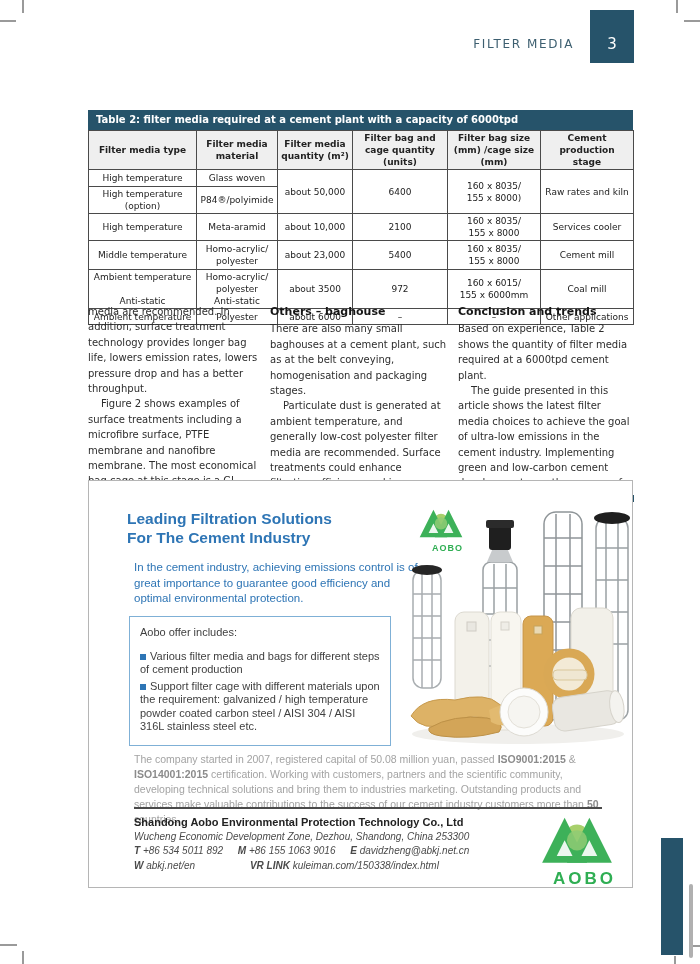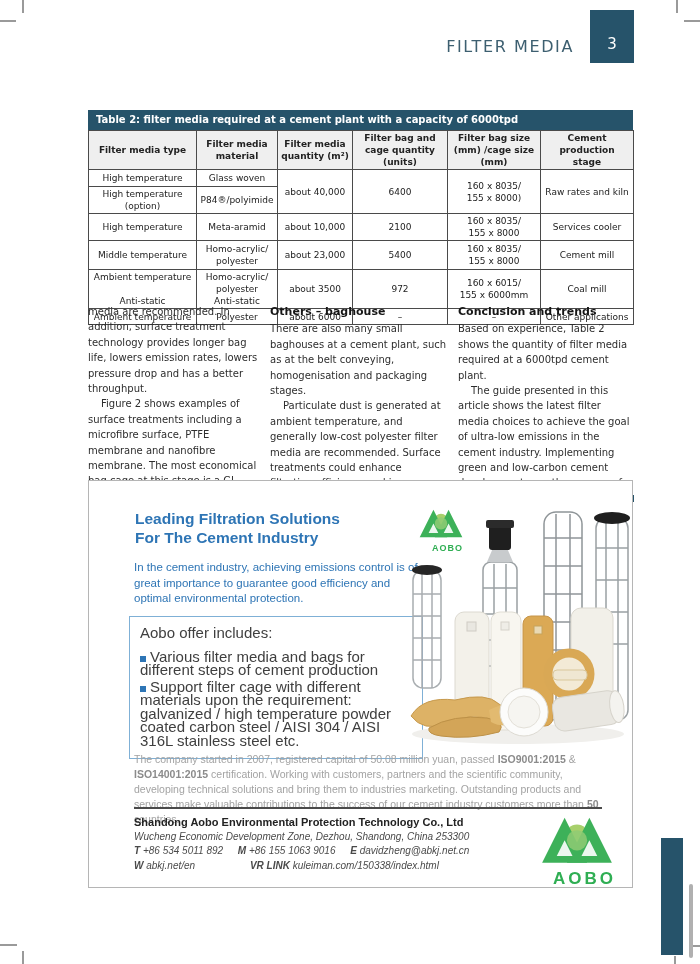--- a/index.html
+++ b/index.html
@@ -5,21 +5,21 @@
   * { margin:0; padding:0; box-sizing:border-box; }
   html,body { background:#ffffff; }
   .page {
     position:relative; width:700px; height:964px; background:#fff;
     font-family:"Liberation Sans", sans-serif; overflow:hidden; color:#222;
   }
   
   .crop { position:absolute; background:#9a9a9a; }
   
   .section-label {
-    position:absolute; top:37px; right:126px; font-size:16px; letter-spacing:1.6px;
+    position:absolute; top:37px; right:126px; font-size:12px; letter-spacing:1.6px;
     color:#3d5f70; font-family:"DejaVu Sans", sans-serif;
   }
   .page-num-box {
     position:absolute; left:590px; top:10px; width:44px; height:53px; background:#26536a;
     color:#fff; display:flex; align-items:center; justify-content:center;
     font-size:15px; padding-top:14px; font-family:"DejaVu Sans", sans-serif;
   }
   
   .tbl-wrap { position:absolute; left:88px; top:90px; width:545px;margin-top:20px; }
   .tbl-title {
@@ -34,26 +34,26 @@
   
   .col { position:absolute; top:304px; font-size:10px; line-height:15.4px; color:#2d2d2d;
     font-family:"DejaVu Sans", sans-serif; }
   .col h3 { font-size:11px; font-weight:bold; color:#161616; margin-bottom:2px; }
   .col p { margin:0; }
   .col p.indent { text-indent:13px; }
   .end-mark { display:inline-block; width:7px; height:7px; background:#26536a; margin-left:3px; }
   
   .ad-box { position:absolute; left:88px; top:480px; width:545px; height:408px;
     border:1px solid #b5b5b5; background:#fff; }
-  .ad-headline { position:absolute; left:46px; top:28px; color:#2e75b5; font-weight:bold;
+  .ad-headline { position:absolute; left:38px; top:28px; color:#2e75b5; font-weight:bold;
     font-size:15.5px; line-height:19px; white-space:pre-line; }
   .ad-intro { position:absolute; left:45px; top:79px; width:292px; color:#2e75b5;
     font-size:11.5px; line-height:15.5px; }
-  .offer-box { position:absolute; left:40px; top:135px; width:294px; border:1px solid #7fb0d6;
-    padding:9px 10px 8px; color:#3f3f3f; font-size:15px; line-height:13.5px; }
+  .offer-box { position:absolute; left:40px; top:135px; width:262px; border:1px solid #7fb0d6;
+    padding:9px 10px 8px; color:#3f3f3f; font-size:11px; line-height:13.5px; }
   .offer-title { margin-bottom:10px; }
   .offer-item { margin-bottom:3px; }
   .sq { display:inline-block; width:6px; height:6px; background:#2e75b5; margin-right:4px; }
   .logo { text-align:right; }
   .logo .logo-word { color:#2fae53; font-weight:bold; letter-spacing:1px; }
   .logo-small { position:absolute; left:328px; top:24px; width:46px; }
   .logo-small .logo-word { font-size:9px; }
   .logo-large { position:absolute; left:443px; top:330px; width:84px; }
   .logo-large .logo-word { font-size:17px; letter-spacing:3px; }
   .photo { position:absolute; left:314px; top:23px; width:230px; height:244px; }
@@ -110,21 +110,21 @@
           <th>Filter media type</th>
           <th>Filter media material</th>
           <th>Filter media quantity (m²)</th>
           <th>Filter bag and cage quantity (units)</th>
           <th>Filter bag size (mm) /cage size (mm)</th>
           <th>Cement production stage</th>
         </tr>
         <tr style="height:17px">
           <td>High temperature</td>
           <td>Glass woven</td>
-          <td rowspan="2">about 40,000</td>
+          <td rowspan="2">about 50,000</td>
           <td rowspan="2">6400</td>
           <td rowspan="2">160 x 8035/
 155 x 8000)</td>
           <td rowspan="2">Raw rates and kiln</td>
         </tr>
         <tr style="height:18px">
           <td>High temperature (option)</td>
           <td>P84®/polyimide</td>
         </tr>
         <tr style="height:27px">

